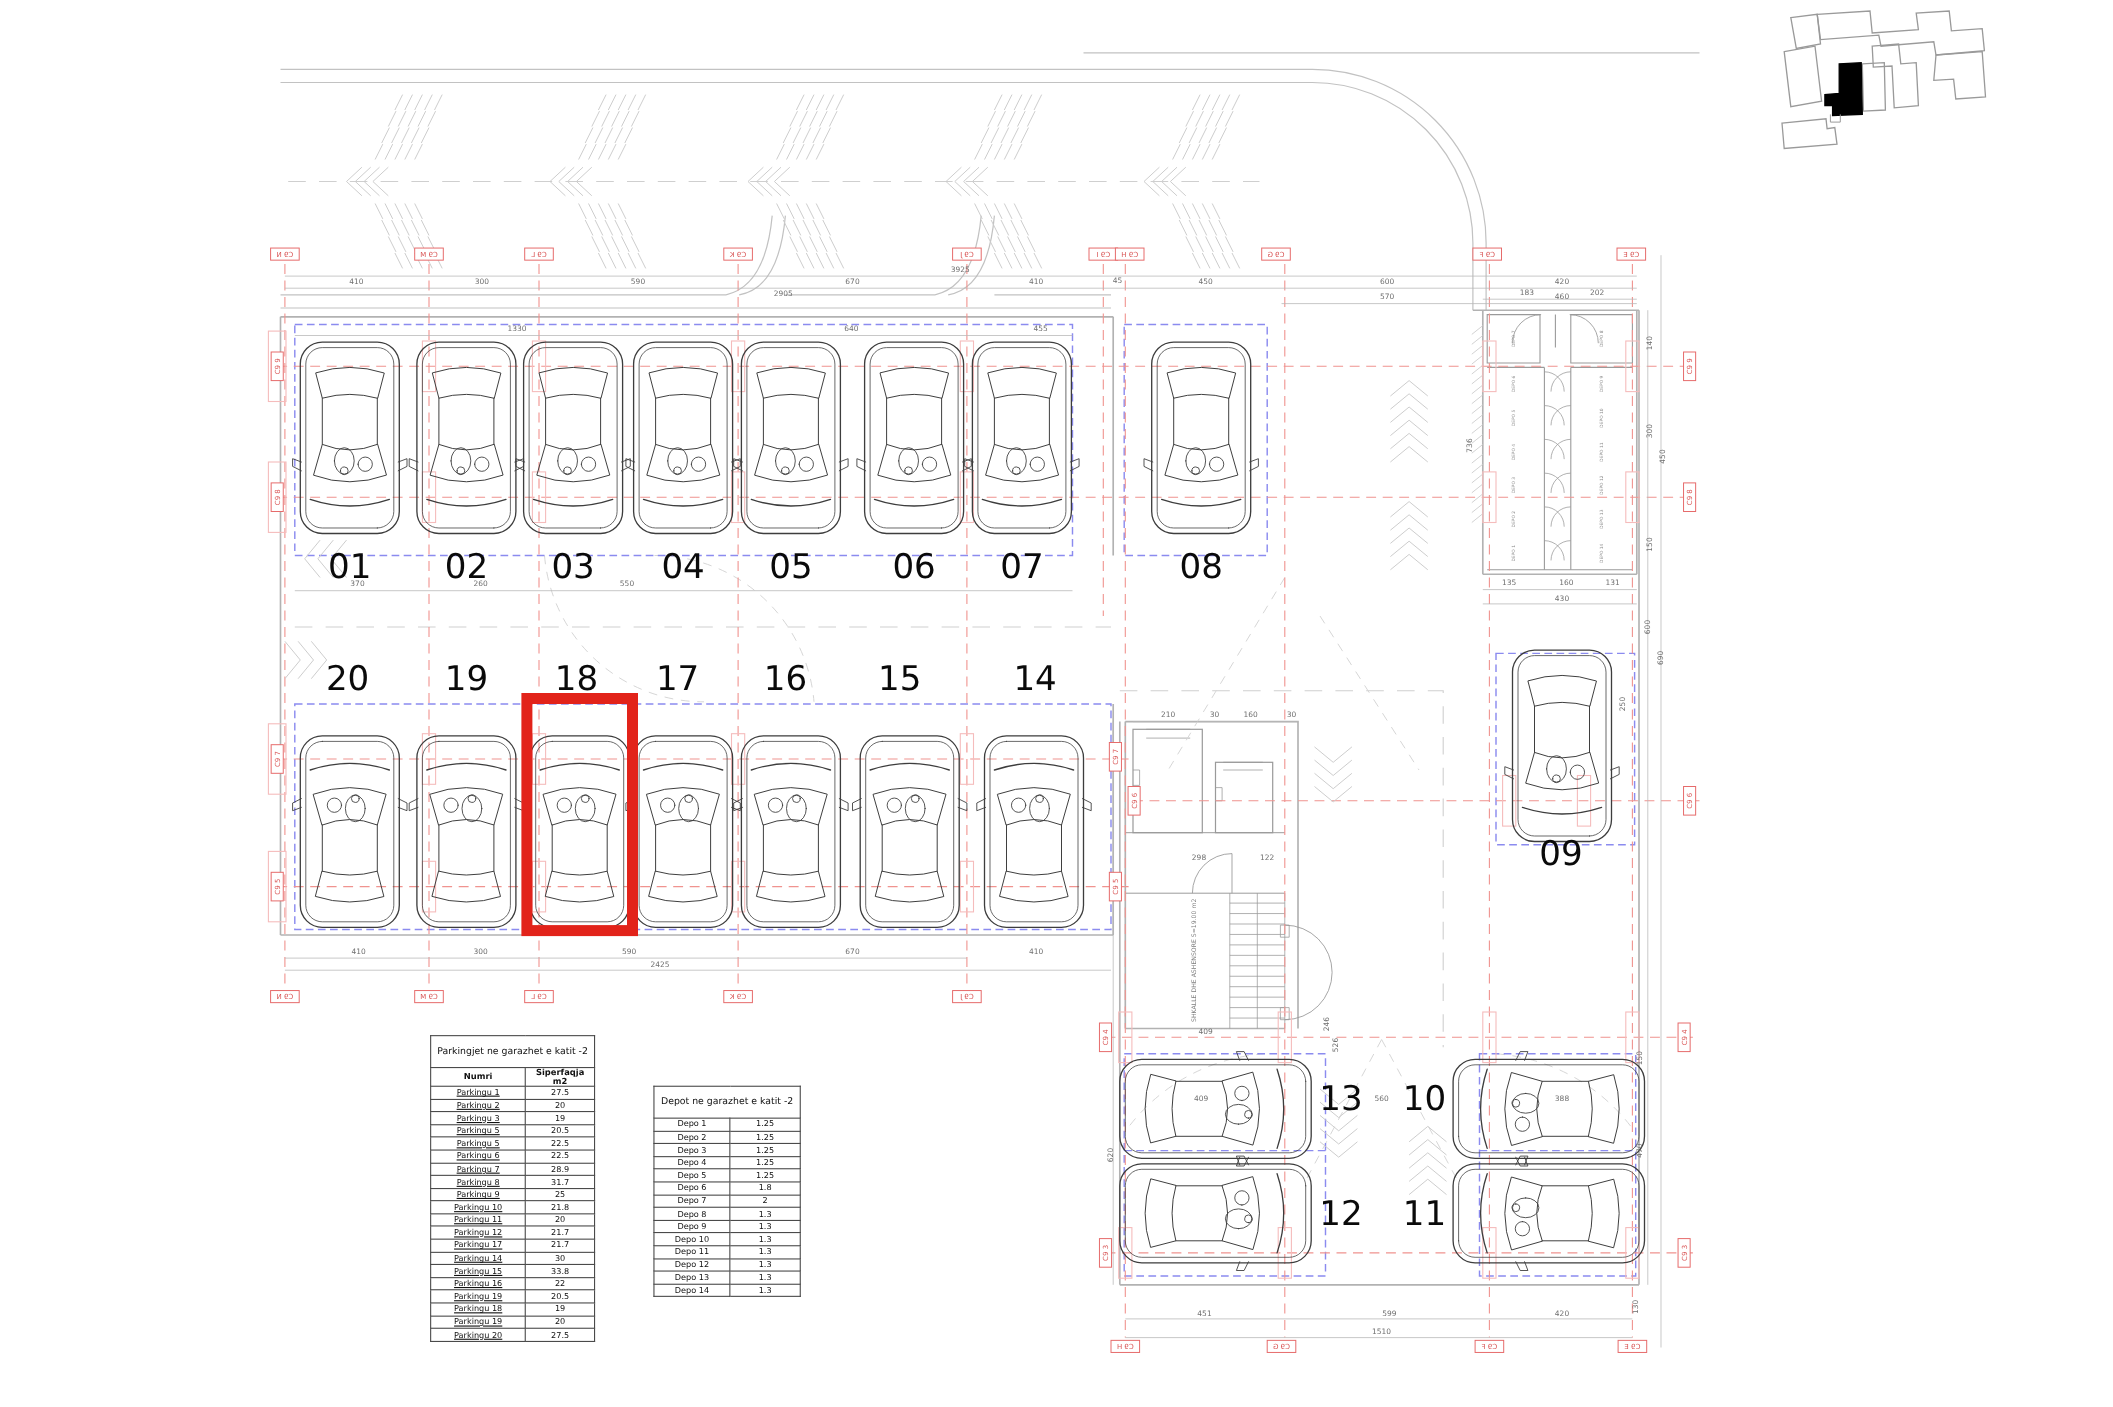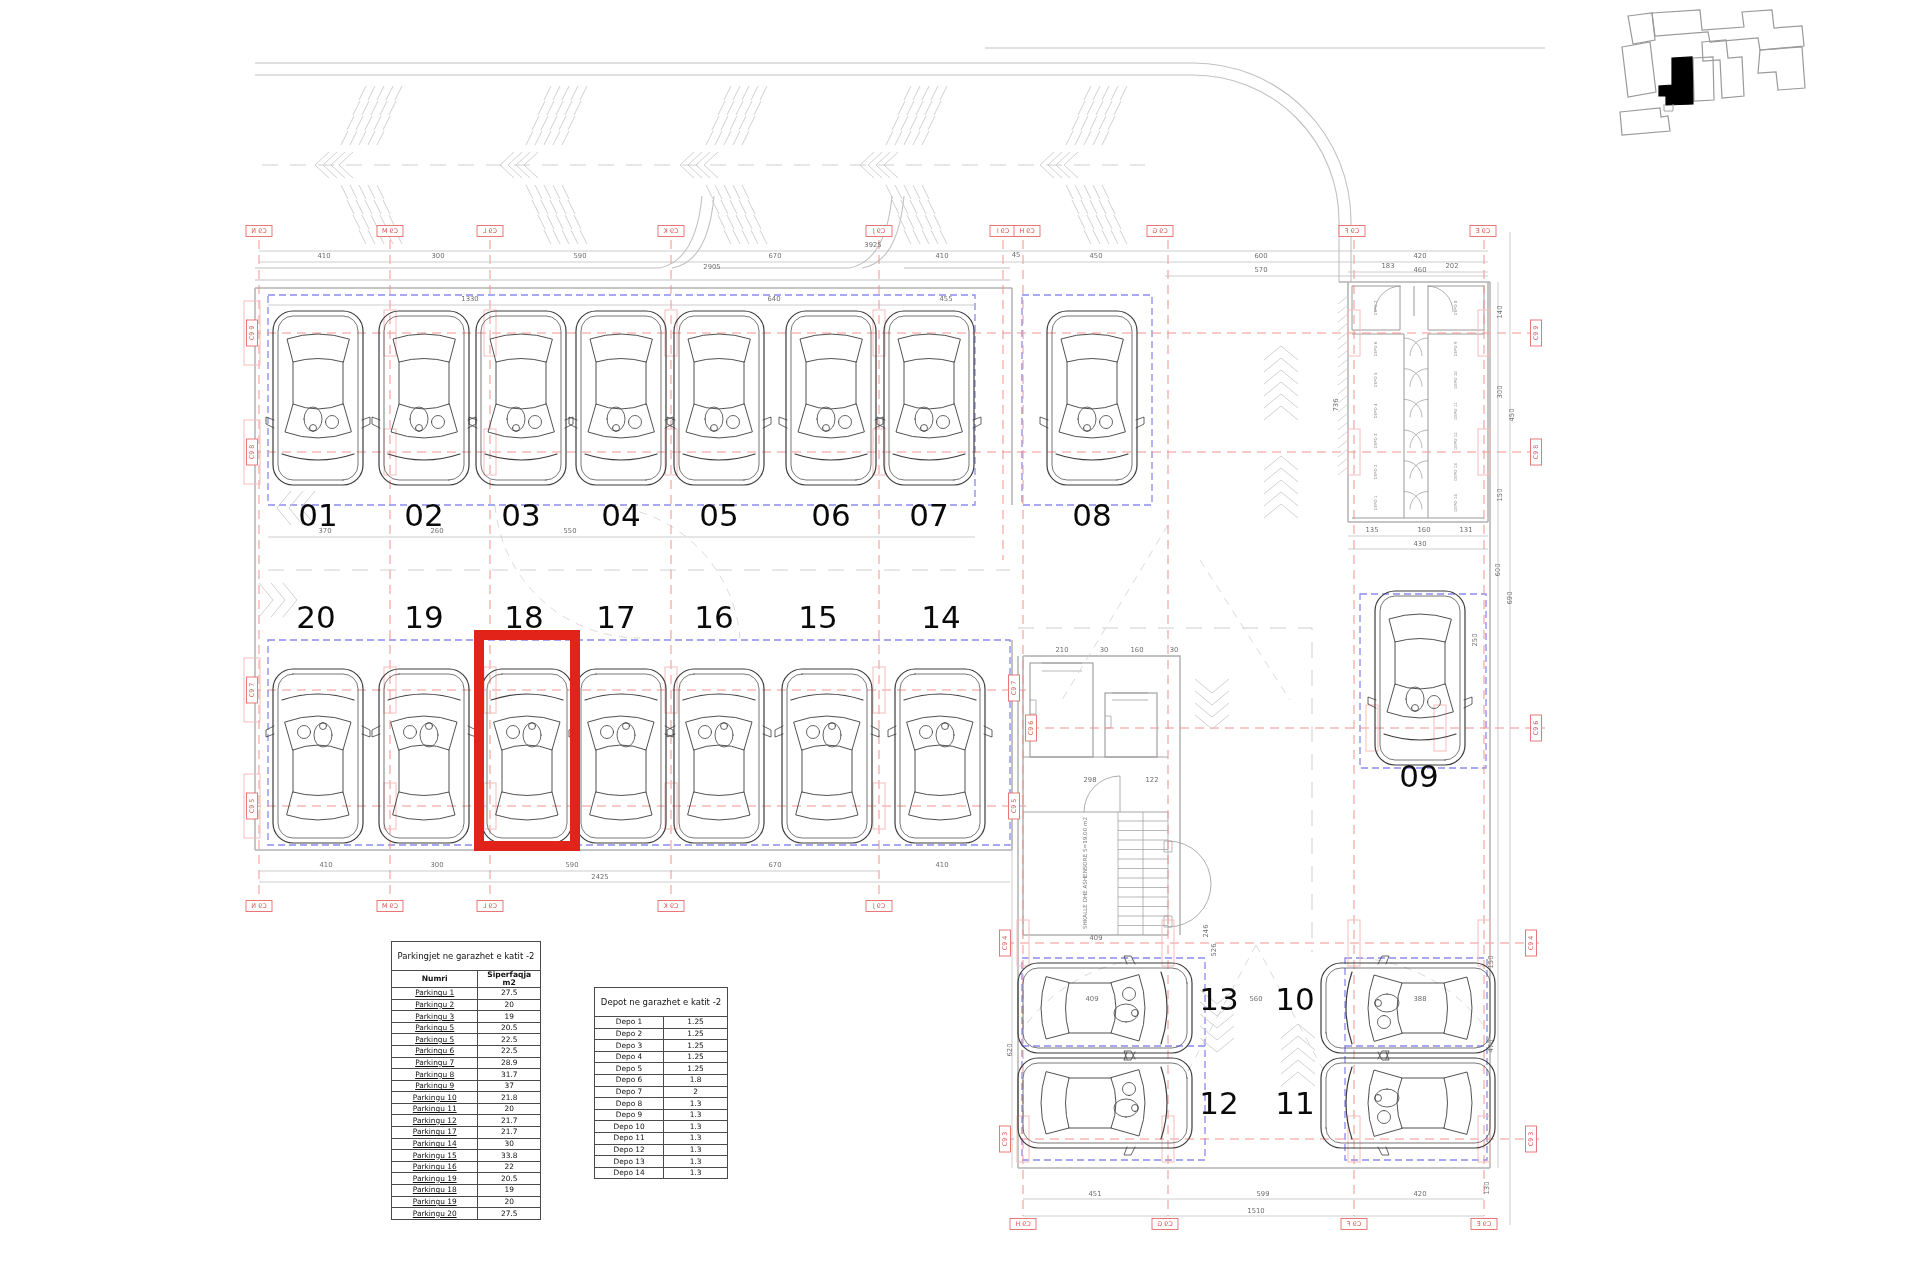--- a/index.html
+++ b/index.html
@@ -493,21 +493,21 @@
         <tr>
           <td>Parkingu 7</td>
           <td>28.9</td>
         </tr>
         <tr>
           <td>Parkingu 8</td>
           <td>31.7</td>
         </tr>
         <tr>
           <td>Parkingu 9</td>
-          <td>37</td>
+          <td>25</td>
         </tr>
         <tr>
           <td>Parkingu 10</td>
           <td>21.8</td>
         </tr>
         <tr>
           <td>Parkingu 11</td>
           <td>20</td>
         </tr>
         <tr>

